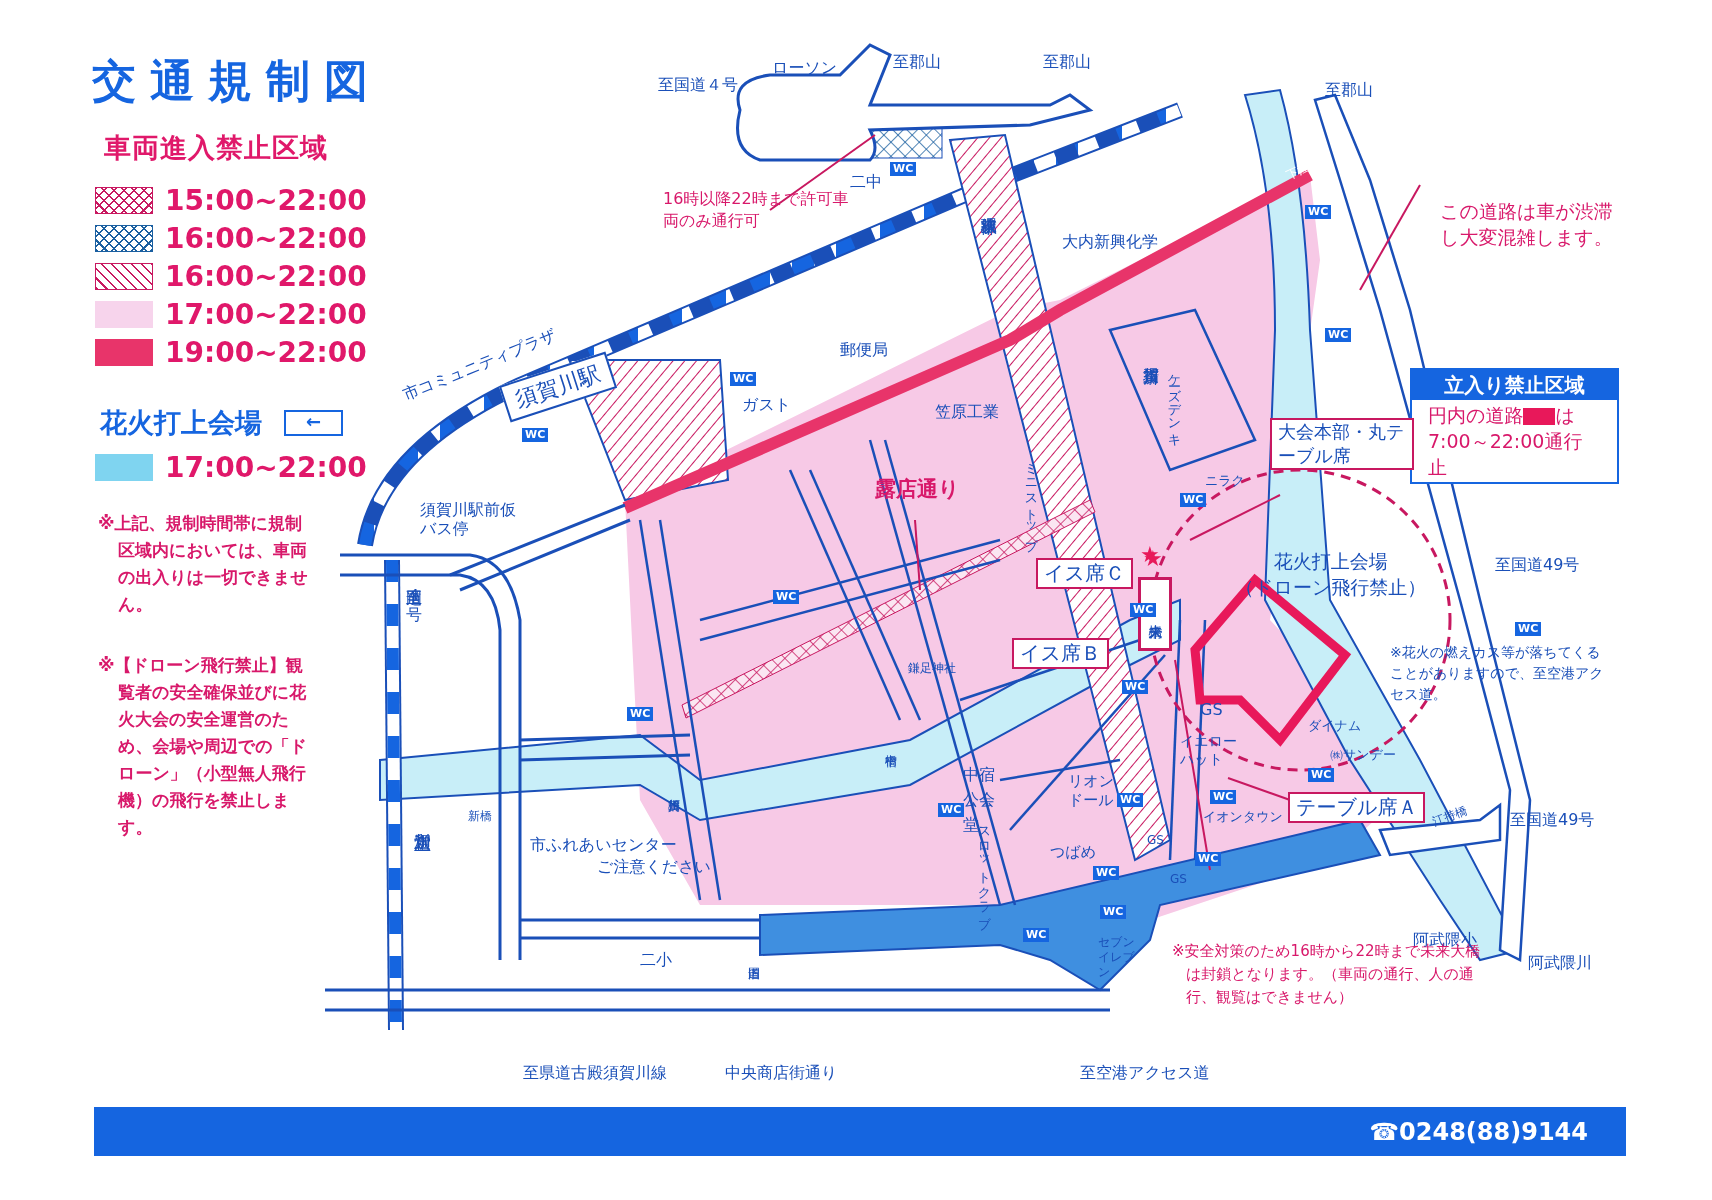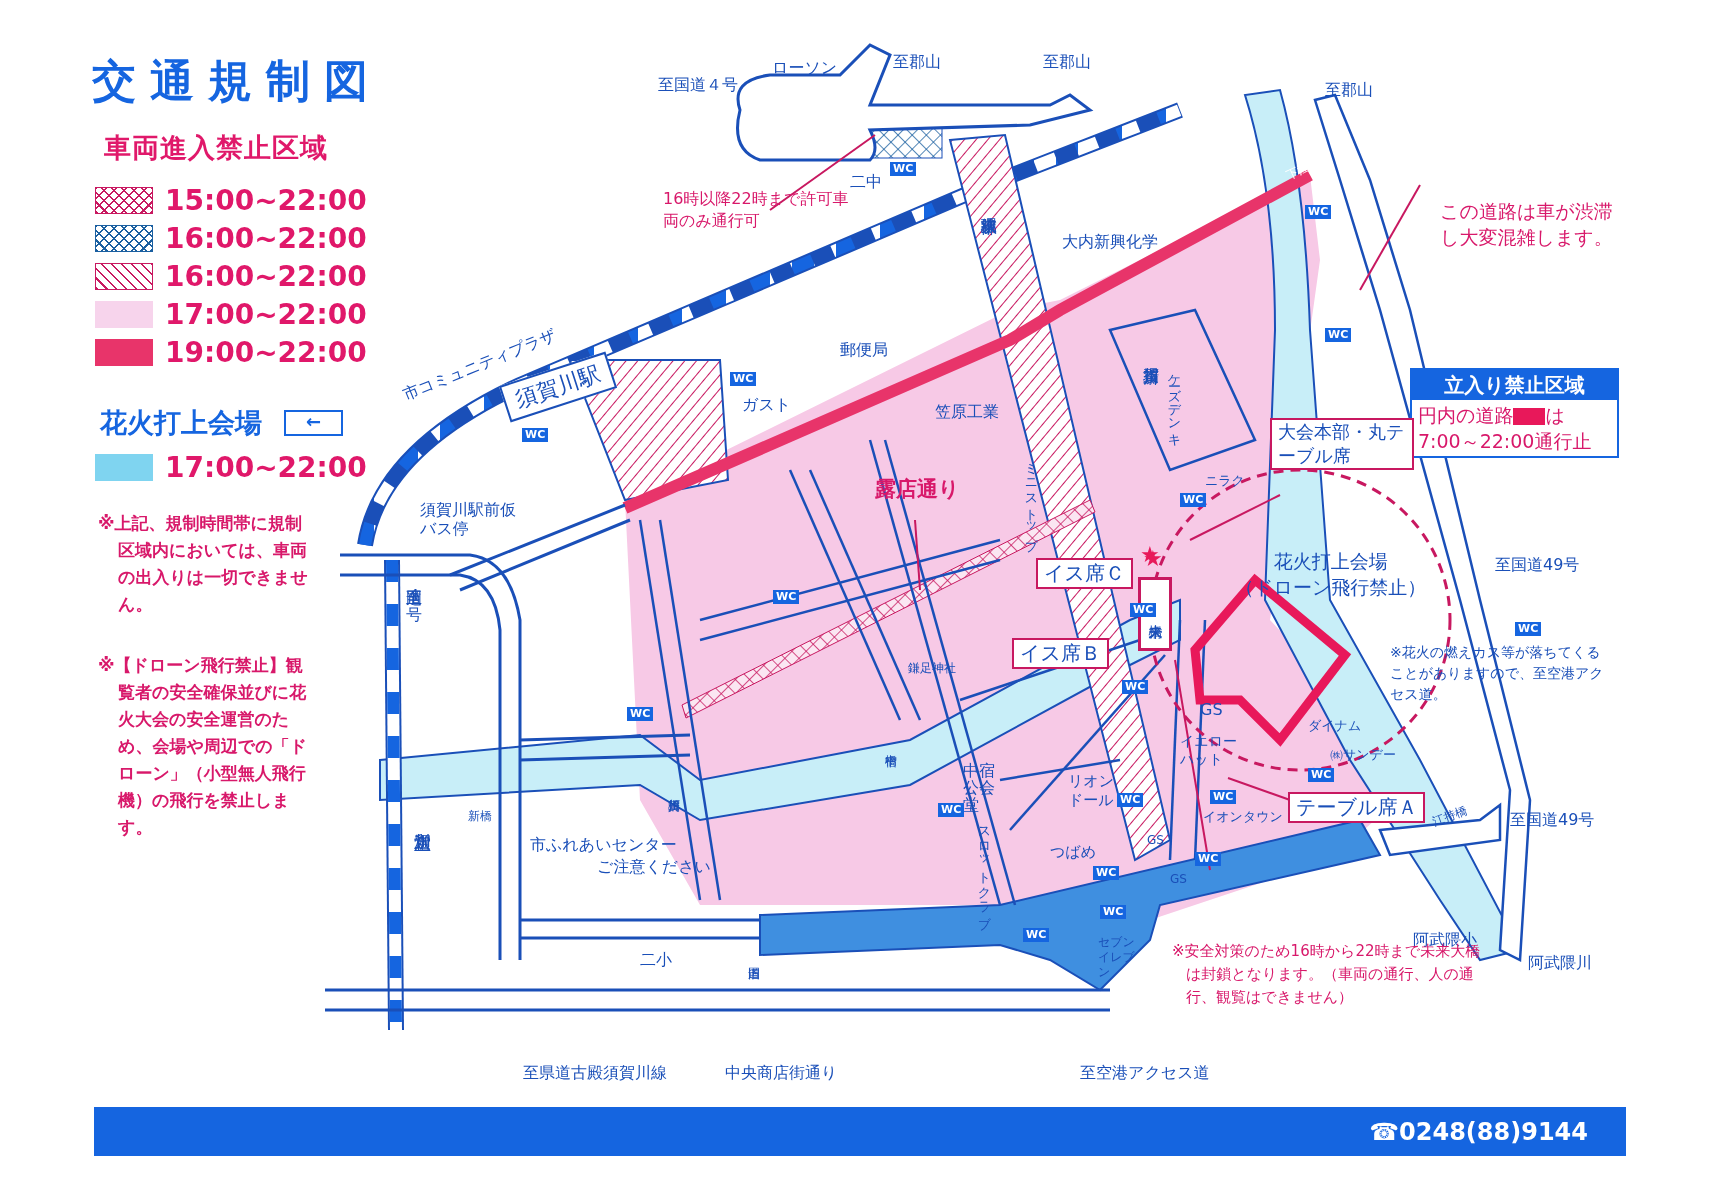--- a/index.html
+++ b/index.html
@@ -17,21 +17,21 @@
   .lbl{font-size:16px;color:#1a4fb8;white-space:nowrap;}
   .lbl-s{font-size:12px;color:#1a4fb8;white-space:nowrap;}
   .plbl{font-size:16px;color:#d8186a;white-space:nowrap;line-height:22px;}
   .vert{writing-mode:vertical-rl;}
   .box{background:#fff;border:2px solid #c81860;color:#1a4fb8;font-size:20px;padding:0 6px;white-space:nowrap;}
   .wc{background:#1565e0;color:#fff;font-size:11px;font-weight:bold;padding:0 3px;line-height:14px;}
   .footer{left:94px;top:1107px;width:1532px;height:49px;background:#1565e0;color:#fff;font-weight:bold;font-size:24px;display:flex;align-items:center;box-sizing:border-box;padding:0 38px;}
   .footer .sp{flex:1;}
   .nobox{left:1410px;top:368px;width:205px;border:2px solid #1565e0;background:#fff;}
   .nobox .hd{background:#1565e0;color:#fff;font-size:20px;font-weight:bold;text-align:center;line-height:30px;}
-  .nobox .bd{color:#d8186a;font-size:19px;padding:2px 6px;line-height:26px;}
+  .nobox .bd{color:#d8186a;font-size:19px;padding:2px 16px;line-height:26px;}
   .nobox .red{display:inline-block;width:32px;height:17px;background:#e8185a;vertical-align:middle;}
 </style>
 </head>
 <body>
 
 <svg class="abs" style="left:0;top:0" width="1712" height="1200" viewBox="0 0 1712 1200">
   <defs>
     <pattern id="diag" width="9" height="9" patternUnits="userSpaceOnUse" patternTransform="rotate(40)">
       <rect width="9" height="9" fill="#fff"></rect>
         <line x1="0" y1="0" x2="0" y2="9" stroke="#c81860" stroke-width="2"></line>
@@ -222,21 +222,21 @@
 <div class="abs lbl" style="left:1200px;top:700px">GS</div>
 <div class="abs lbl" style="left:1308px;top:717px;font-size:13px">ダイナム</div>
 <div class="abs lbl" style="left:1180px;top:732px;width:60px;white-space:normal;line-height:18px;font-size:14px">イエローハット</div>
 <div class="abs lbl" style="left:1330px;top:746px;font-size:13px">㈱サンデー</div>
 <div class="abs wc" style="left:1308px;top:768px">WC</div>
 <div class="abs wc" style="left:1210px;top:790px">WC</div>
 <div class="abs lbl" style="left:1203px;top:808px;font-size:13px">イオンタウン</div>
 <div class="abs lbl-s" style="left:1432px;top:808px;transform:rotate(-20deg)">江持橋</div>
 <div class="abs lbl" style="left:1510px;top:810px">至国道49号</div>
 
-<div class="abs lbl" style="left:963px;top:762px;width:40px;white-space:normal;line-height:17px">中宿公会堂</div>
+<div class="abs lbl" style="left:963px;top:762px;width:40px;white-space:normal;line-height:25px">中宿公会堂</div>
 <div class="abs wc" style="left:938px;top:803px">WC</div>
 <div class="abs lbl-s vert" style="left:882px;top:745px">中宿橋</div>
 <div class="abs lbl-s vert" style="left:975px;top:818px;font-size:13px">スロットクラブ</div>
 <div class="abs lbl" style="left:1068px;top:772px;width:50px;white-space:normal;line-height:19px;font-size:15px">リオンドール</div>
 <div class="abs wc" style="left:1117px;top:793px">WC</div>
 <div class="abs lbl" style="left:1050px;top:843px;font-size:15px">つばめ</div>
 <div class="abs wc" style="left:1093px;top:866px">WC</div>
 <div class="abs lbl-s" style="left:1147px;top:833px">GS</div>
 <div class="abs wc" style="left:1195px;top:852px">WC</div>
 <div class="abs lbl-s" style="left:1170px;top:872px">GS</div>

